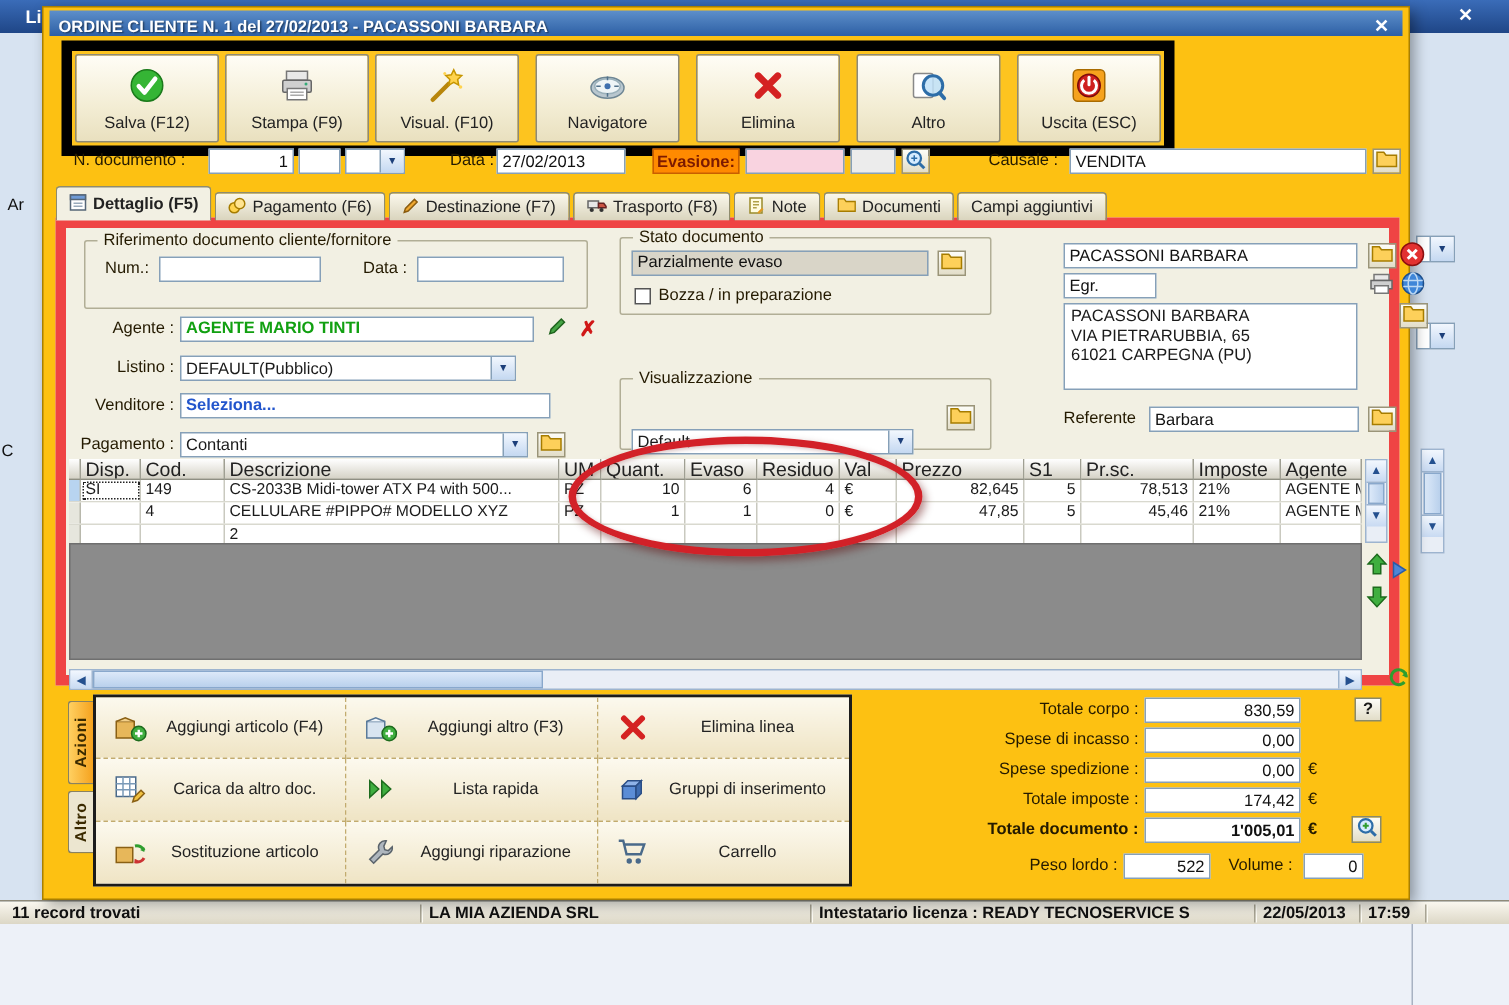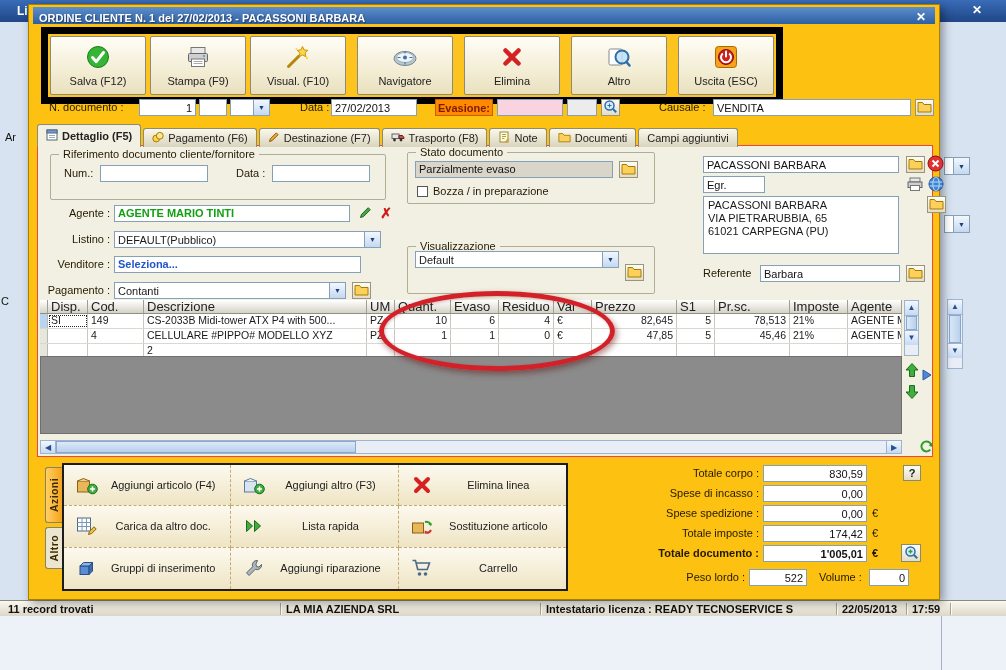--- a/index.html
+++ b/index.html
@@ -68,21 +68,21 @@
 
   
   .tabs{position:absolute;left:8px;top:119px;display:flex;gap:2px;align-items:flex-end;z-index:3}
   .tab{display:flex;align-items:center;gap:4px;padding:0 8px;height:18px;
     border:1px solid #8f8c6e;border-bottom:none;border-radius:3px 3px 0 0;
     background:linear-gradient(#fbf8ec,#d9d4bd);white-space:nowrap;color:#222}
   .tab.active{height:22px;background:#f2f0e3;font-weight:bold}
 
   
   .panel{position:absolute;left:8px;top:140px;width:896px;height:312px;
-    background:#f2f0e3;border:1px solid #ef4444;box-sizing:border-box;z-index:1}
+    background:#f2f0e3;border:7px solid #ef4444;box-sizing:border-box;z-index:1}
   .group{position:absolute;border:1px solid #b1ae96;border-radius:2px}
   .group .legend{position:absolute;top:-7px;left:8px;background:#f2f0e3;padding:0 4px;white-space:nowrap;color:#241a00}
   .greentxt{color:#11a011;font-weight:bold}
   .bluetxt{color:#2255cc;font-weight:bold}
   .addr{position:absolute;background:#fff;border:1px solid #86a0b8;box-sizing:border-box;
     padding:2px 4px;line-height:13px;overflow:hidden}
   .chk{position:absolute;width:11px;height:11px;background:#fff;border:1px solid #555;box-sizing:border-box}
 
   
   .ghead{position:absolute;display:flex}
@@ -328,21 +328,21 @@
     <span class="lbl" style="left:8px;top:59px;width:64px;text-align:right" data-interactable="false">Agente :</span>
     <div class="inp greentxt" style="left:76px;top:59px;width:236px;line-height:15px" data-interactable="true">AGENTE MARIO TINTI</div>
     <div class="gbtn" style="left:318px;top:59px;width:18px;height:17px" data-interactable="true">
       <span data-interactable="false"><svg width="14" height="14">
             <path d="M2.5 11.5 l.9 -3 6.8 -6.8 2.1 2.1 -6.8 6.8z" fill="#46a546" stroke="#20641f"></path>
           </svg></span>
     </div>
     <div class="gbtn xglyph" style="left:340px;top:59px;width:16px;height:17px" data-interactable="true">✗</div>
 
     <span class="lbl" style="left:8px;top:85px;width:64px;text-align:right" data-interactable="false">Listino :</span>
-    <div class="combo" style="left:76px;top:85px;width:267px" data-interactable="true">
+    <div class="combo" style="left:76px;top:85px;width:224px" data-interactable="true">
       <span class="cval" data-interactable="false">DEFAULT(Pubblico)</span>
       <div class="cbtn" data-interactable="true">▼</div>
     </div>
 
     <span class="lbl" style="left:2px;top:110px;width:70px;text-align:right" data-interactable="false">Venditore :</span>
     <div class="inp bluetxt" style="left:76px;top:110px;width:247px;line-height:15px" data-interactable="true">Seleziona...</div>
 
     <span class="lbl" style="left:0px;top:136px;width:72px;text-align:right" data-interactable="false">Pagamento :</span>
     <div class="combo" style="left:76px;top:136px;width:232px" data-interactable="true">
       <span class="cval" data-interactable="false">Contanti</span>
@@ -362,21 +362,21 @@
       <span data-interactable="false"><svg width="15" height="12" viewBox="0 0 15 12">
             <path d="M1 3.5 V1.5 h4.5 l1.5 2 H14 V11 H1z" fill="#fdd05a" stroke="#a67c00"></path>
           </svg></span>
     </div>
     <div class="chk" style="left:379px;top:40px" data-interactable="true"></div>
     <span class="lbl" style="left:395px;top:37px" data-interactable="false">Bozza / in preparazione</span>
 
     <div class="group" style="left:369px;top:100px;width:246px;height:46px" data-interactable="false">
       <span class="legend" data-interactable="false">Visualizzazione</span>
     </div>
-    <div class="combo" style="left:377px;top:105px;width:204px" data-interactable="true">
+    <div class="combo" style="left:377px;top:134px;width:188px" data-interactable="true">
       <span class="cval" data-interactable="false">Default</span>
       <div class="cbtn" data-interactable="true">▼</div>
     </div>
     <div class="fbtn" style="left:587px;top:118px" data-interactable="true">
       <span data-interactable="false"><svg width="15" height="12" viewBox="0 0 15 12">
             <path d="M1 3.5 V1.5 h4.5 l1.5 2 H14 V11 H1z" fill="#fdd05a" stroke="#a67c00"></path>
           </svg></span>
     </div>
 
     <input class="inp" style="left: 665px; top: 10px; width: 196px;" data-interactable="true" value="PACASSONI BARBARA">
@@ -581,39 +581,39 @@
       <span class="aicon" data-interactable="false">
           <svg width="20" height="16">
             <path d="M2.5 2.5 l6 5.5 -6 5.5z" fill="#3fae3f" stroke="#1d6b1d"></path>
             <path d="M10.5 2.5 l6 5.5 -6 5.5z" fill="#3fae3f" stroke="#1d6b1d"></path>
           </svg>
         </span>
       <span class="albl" data-interactable="false">Lista rapida</span>
     </div>
     <div class="abtn" data-interactable="true">
       <span class="aicon" data-interactable="false">
+          <svg width="20" height="20">
+            <rect x="3" y="8" width="9" height="8.5" fill="#5b8dd6" stroke="#2a4e86"></rect>
+            <path d="M3 8 l3.5 -3.5 h9 L12 8z" fill="#8fb3e8" stroke="#2a4e86"></path>
+            <path d="M12 16.5 V8 l3.5 -3.5 V13z" fill="#3e6cb0" stroke="#2a4e86"></path>
+          </svg>
+        </span>
+      <span class="albl" data-interactable="false">Gruppi di inserimento</span>
+    </div>
+    <div class="abtn" data-interactable="true">
+      <span class="aicon" data-interactable="false">
           <svg width="22" height="20">
             <rect x="1.5" y="7" width="11" height="10" fill="#e7b75a" stroke="#8a6014"></rect>
             <path d="M14 6 a5 4.5 0 0 1 6 3" fill="none" stroke="#2f9e2f" stroke-width="2"></path>
             <path d="M20.5 7 l-.3 3 -2.8 -1.4z" fill="#2f9e2f"></path>
             <path d="M20 14 a5 4.5 0 0 1 -6 2.5" fill="none" stroke="#cc3333" stroke-width="2"></path>
             <path d="M13.5 17.5 l.3 -3 2.8 1.4z" fill="#cc3333"></path>
           </svg>
         </span>
       <span class="albl" data-interactable="false">Sostituzione articolo</span>
-    </div>
-    <div class="abtn" data-interactable="true">
-      <span class="aicon" data-interactable="false">
-          <svg width="20" height="20">
-            <rect x="3" y="8" width="9" height="8.5" fill="#5b8dd6" stroke="#2a4e86"></rect>
-            <path d="M3 8 l3.5 -3.5 h9 L12 8z" fill="#8fb3e8" stroke="#2a4e86"></path>
-            <path d="M12 16.5 V8 l3.5 -3.5 V13z" fill="#3e6cb0" stroke="#2a4e86"></path>
-          </svg>
-        </span>
-      <span class="albl" data-interactable="false">Gruppi di inserimento</span>
     </div>
     <div class="abtn" data-interactable="true">
       <span class="aicon" data-interactable="false">
           <svg width="20" height="20">
             <path d="M13.5 2.5 a4.5 4.5 0 0 0 -4.8 6.2 L2.5 14.9 5.1 17.5 11.3 11.3 a4.5 4.5 0 0 0 6.2 -4.8 l-2.6 2.6 -2.4 -.6 -.6 -2.4z" fill="#aeb6be" stroke="#5a636b"></path>
           </svg>
         </span>
       <span class="albl" data-interactable="false">Aggiungi riparazione</span>
     </div>
     <div class="abtn" data-interactable="true">

